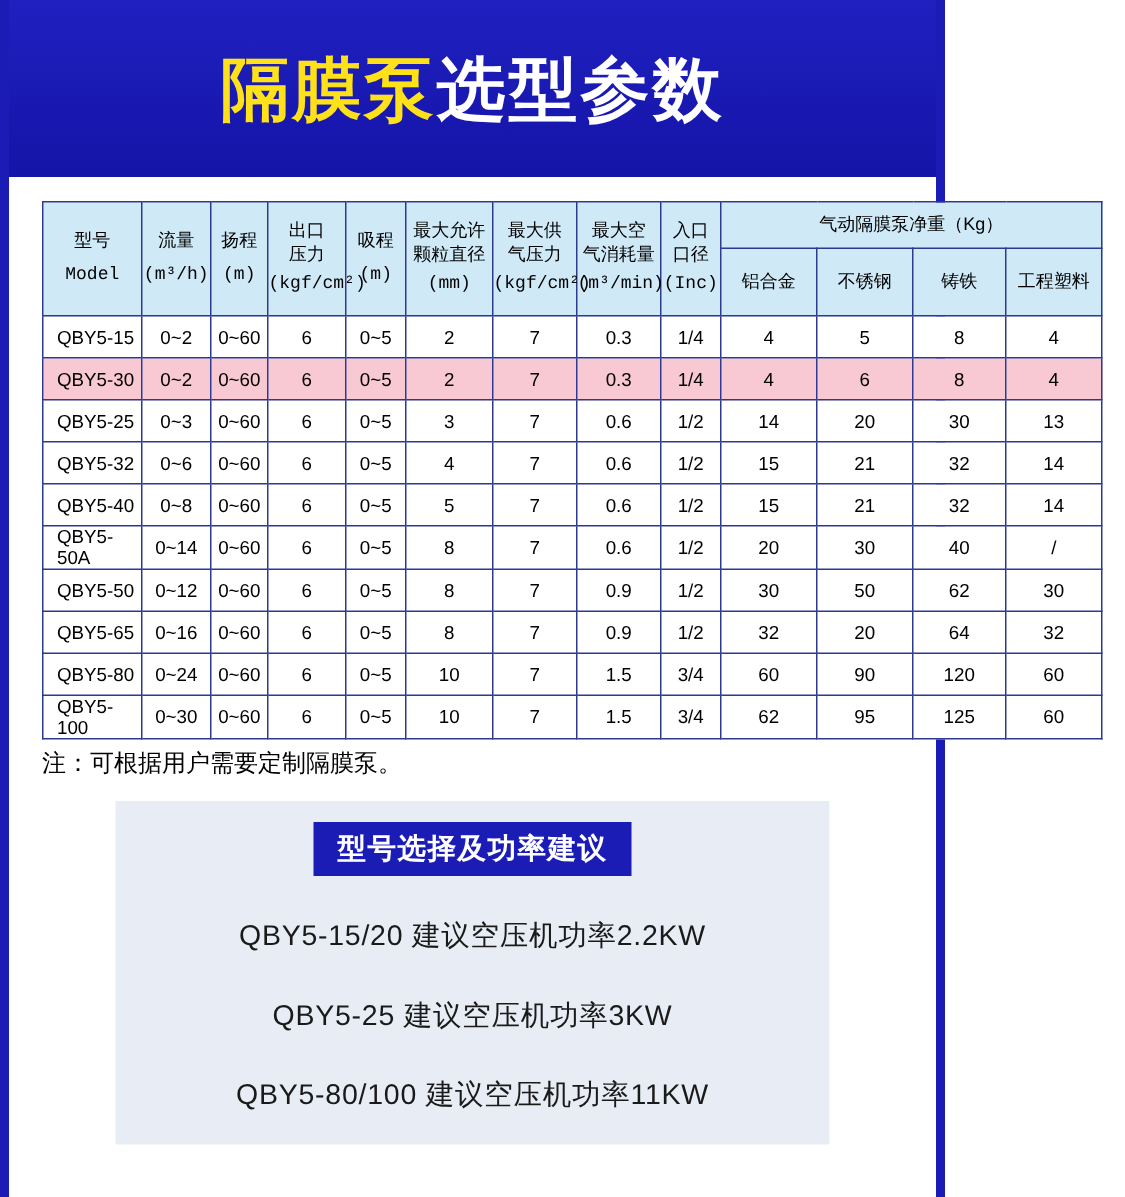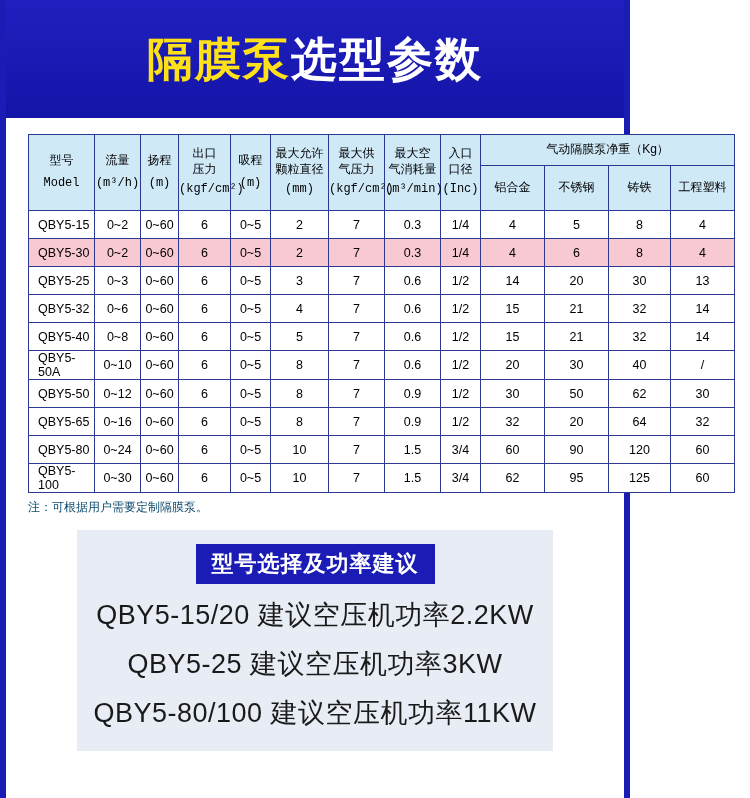--- a/index.html
+++ b/index.html
@@ -80,43 +80,43 @@
   }
   table.spec tbody tr.highlight td {
     background: #f9c9d3;
   }
   table.spec tbody td.model {
     text-align: left;
     padding-left: 9px;
   }
   .note {
     padding: 6px 22px 0 22px;
-    font-size: 12px;
-    color: #0c4a6e;
+    font-size: 16px;
+    color: #000000;
   }
   .advice-box {
     margin: 14px auto 0 auto;
     width: 476px;
     background: #e8edf5;
     padding: 14px 0 20px 0;
     text-align: center;
   }
   .advice-title {
     display: inline-block;
     background: #1b1bb5;
     color: #fff;
-    font-size: 22px;
+    font-size: 19px;
     font-weight: bold;
     padding: 5px 16px;
     letter-spacing: 1px;
   }
   .advice-line {
-    font-size: 27px;
+    font-size: 19px;
     color: #1a1a1a;
-    margin-top: 13px;
+    margin-top: 27px;
     letter-spacing: 0.5px;
   }
 </style>
 </head>
 <body>
 
 <div class="page">
 
   <div class="banner">
     <div class="banner-title">
@@ -273,21 +273,21 @@
             <td>7</td>
             <td>0.6</td>
             <td>1/2</td>
             <td>15</td>
             <td>21</td>
             <td>32</td>
             <td>14</td>
           </tr>
           <tr>
             <td class="model">QBY5-50A</td>
-            <td>0~10</td>
+            <td>0~14</td>
             <td>0~60</td>
             <td>6</td>
             <td>0~5</td>
             <td>8</td>
             <td>7</td>
             <td>0.6</td>
             <td>1/2</td>
             <td>20</td>
             <td>30</td>
             <td>40</td>

